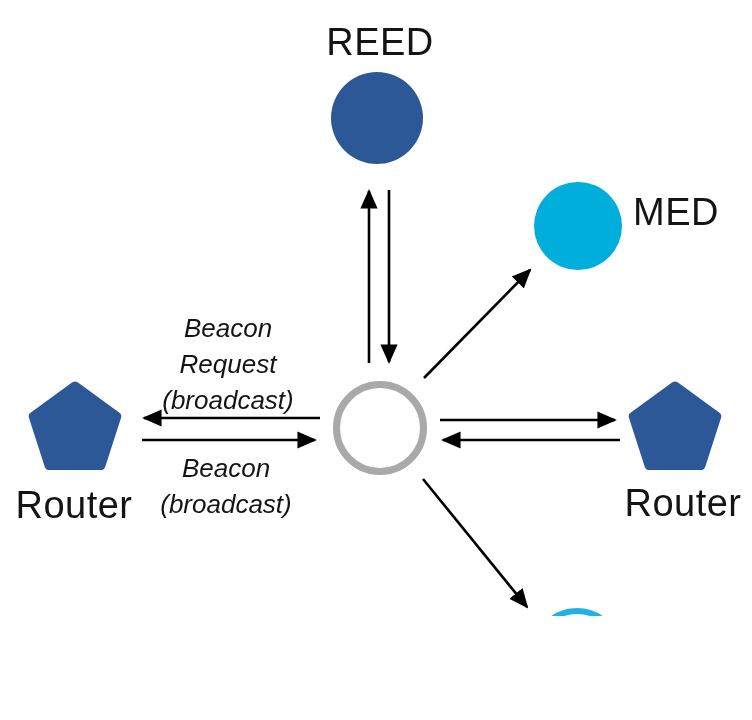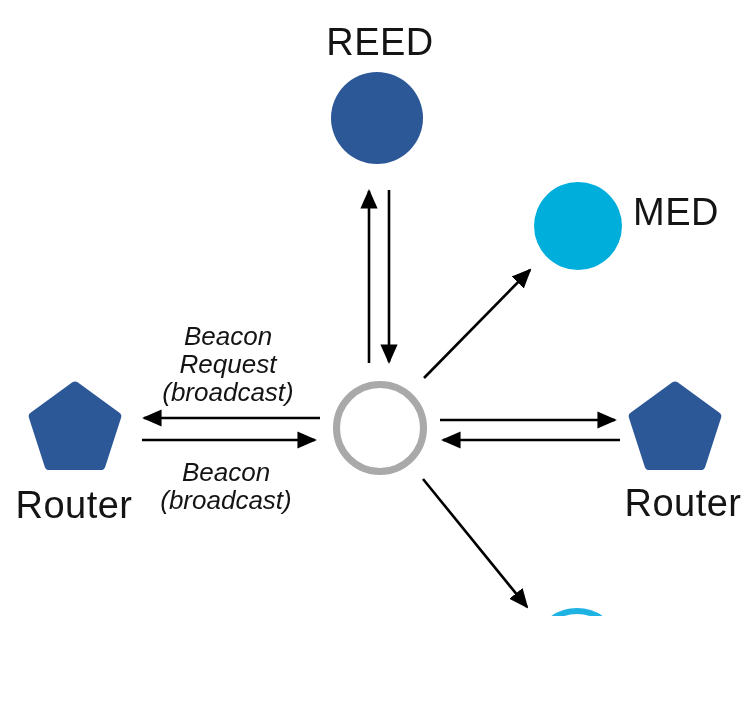--- a/index.html
+++ b/index.html
@@ -28,21 +28,21 @@
     letter-spacing: 0.5px;
     white-space: nowrap;
   }
   .msg-label {
     position: absolute;
     transform: translate(-50%, -50%);
     font-size: 26px;
     font-style: italic;
     color: #141414;
     text-align: center;
-    line-height: 28px;
+    line-height: 36px;
     white-space: pre-line;
   }
 </style>
 </head>
 <body>
 
 <div class="stage">
 
   <svg width="752" height="720" viewBox="0 0 752 720">
     <defs>

